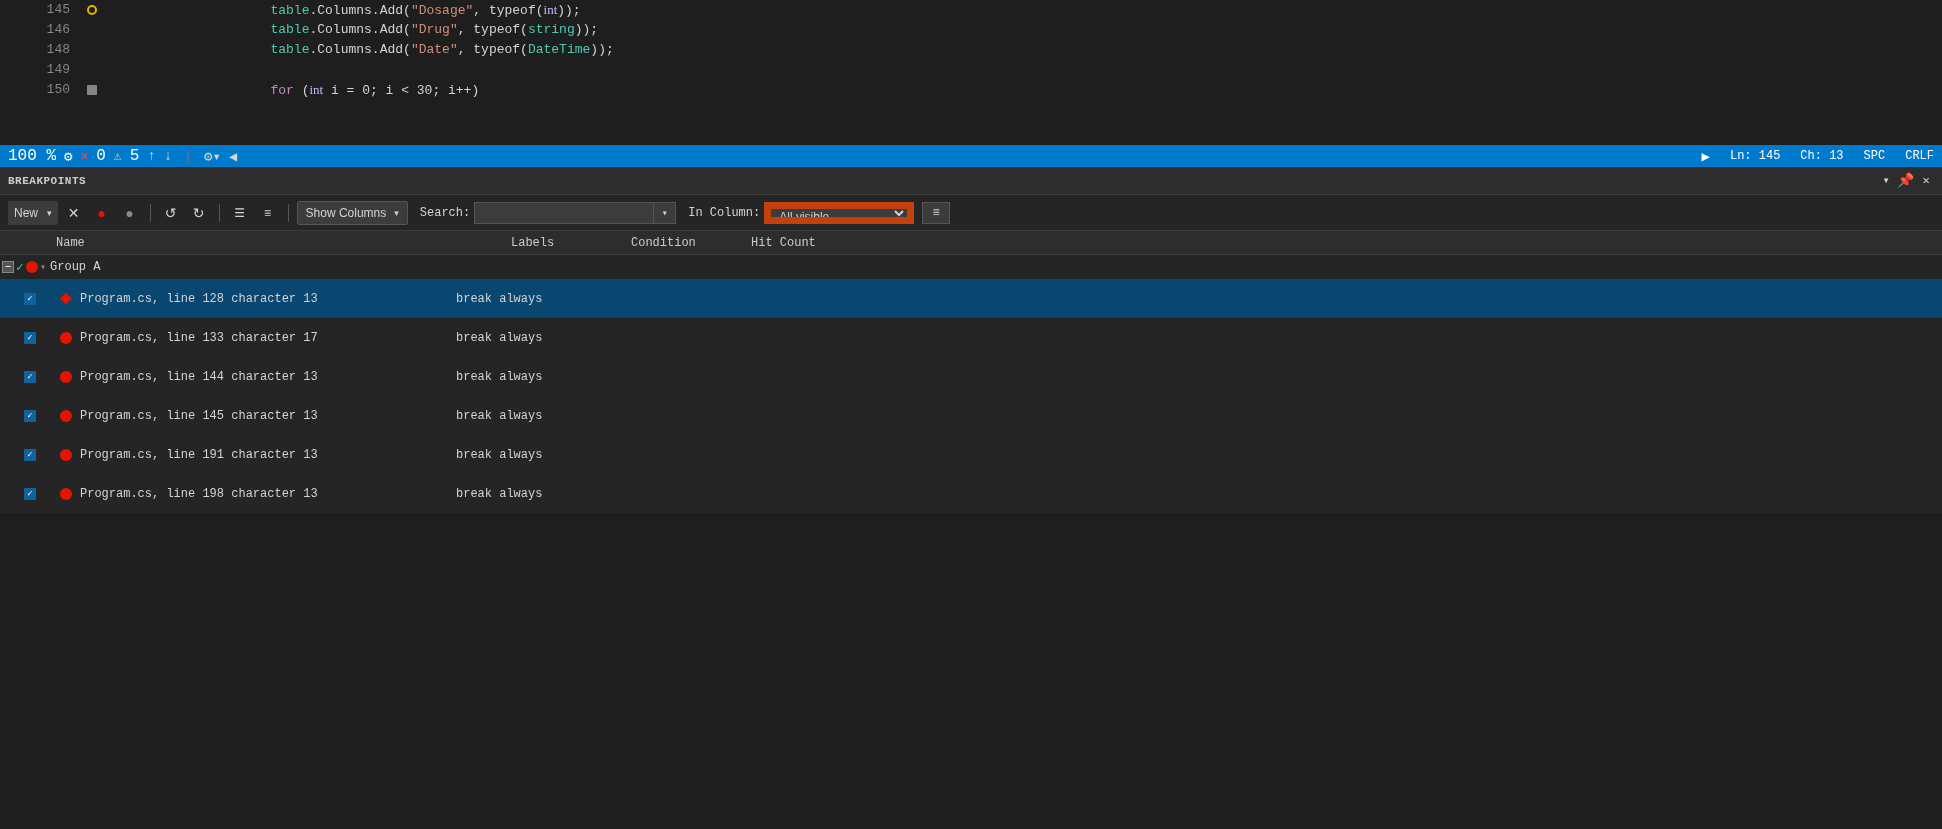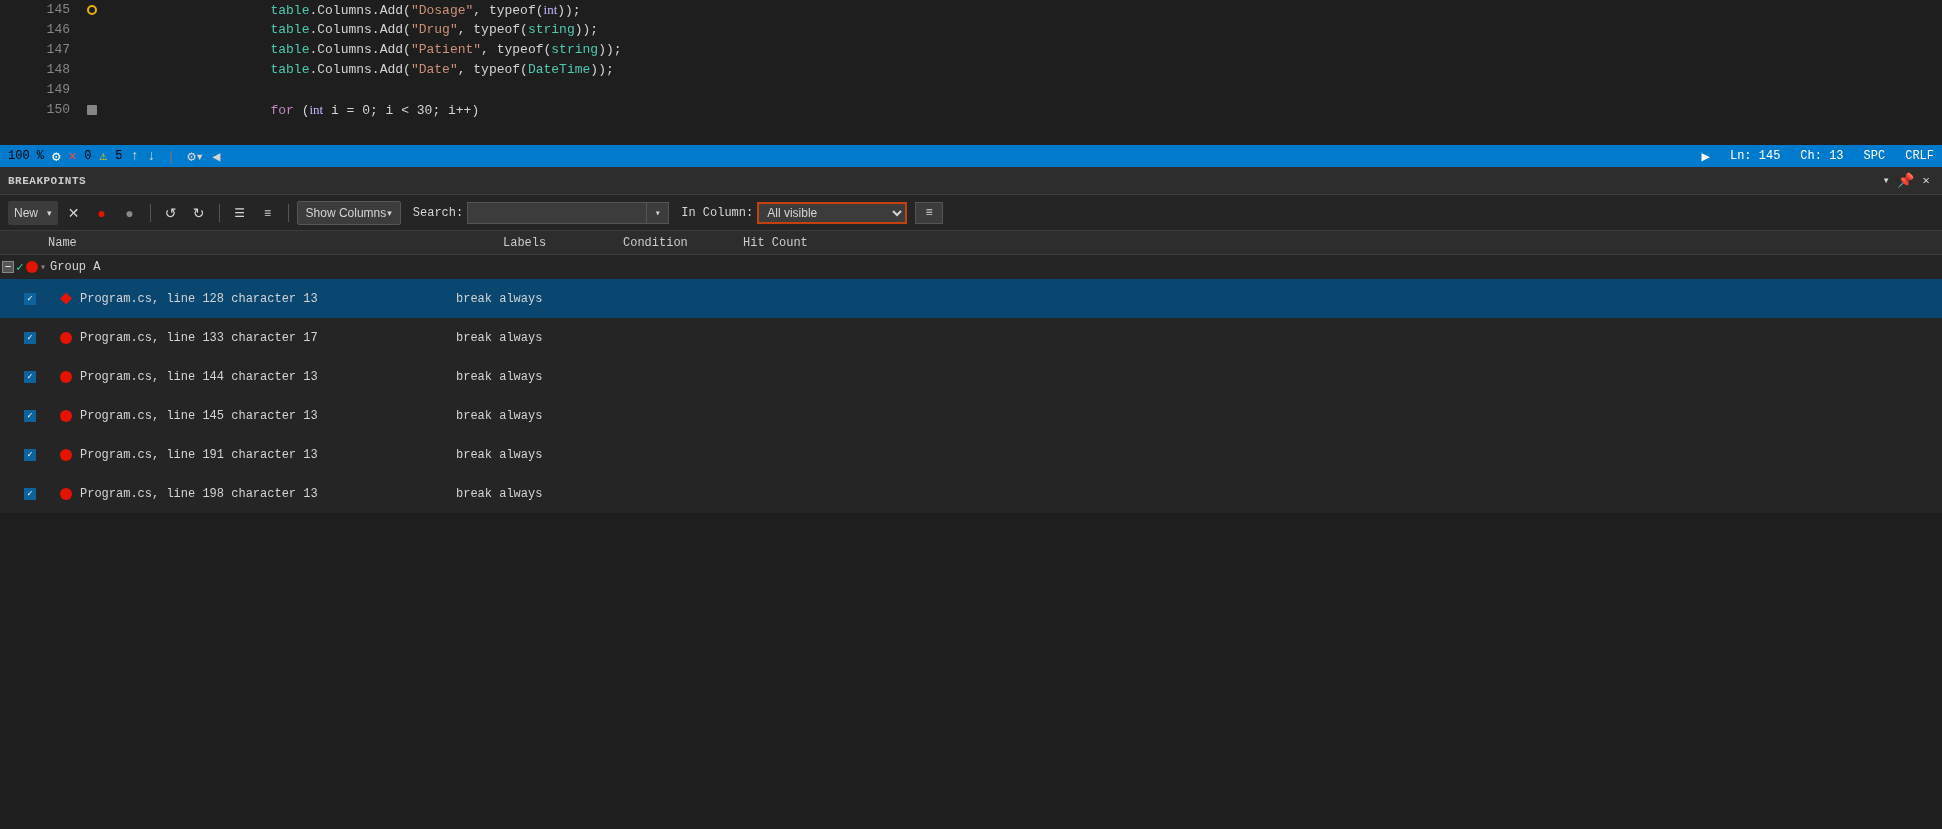--- a/index.html
+++ b/index.html
@@ -62,22 +62,22 @@
     }
 
     .status-left {
       display: flex;
       align-items: center;
       gap: 8px;
       flex: 1;
     }
 
     .status-zoom {
-      color: #000000;
-      font-size: 12px;
+      color: #ffffff;
+      font-size: 16px;
     }
 
     .status-right {
       display: flex;
       align-items: center;
       gap: 20px;
       color: white;
       font-size: 12px;
     }
 
@@ -211,21 +211,21 @@
 
     .column-label {
       color: #d4d4d4;
       font-size: 12px;
       margin-left: 8px;
     }
 
     .column-select {
       height: 22px;
       background: #3c3c3c;
-      border: 2px solid #c2410c;
+      border: 7px solid #c2410c;
       color: #d4d4d4;
       font-size: 12px;
       padding: 0 4px;
       outline: none;
       width: 150px;
     }
 
     .filter-btn {
       width: 28px;
       height: 22px;
@@ -239,21 +239,21 @@
       margin-left: 4px;
     }
 
     
     .table-header {
       display: flex;
       height: 24px;
       align-items: center;
       background: #2d2d2d;
       border-bottom: 1px solid #3c3c3c;
-      padding-left: 4px;
+      padding-left: 12px;
     }
 
     .th-checkbox {
       width: 40px;
       display: flex;
       align-items: center;
       justify-content: center;
       flex-shrink: 0;
     }
 
@@ -427,21 +427,21 @@
     
     .show-columns-btn {
       height: 24px;
       padding: 0 8px;
       background: #3c3c3c;
       border: 1px solid #555;
       color: #d4d4d4;
       cursor: pointer;
       display: flex;
       align-items: center;
-      gap: 1px;
+      gap: 8px;
       font-size: 12px;
       border-radius: 2px;
     }
 
     .code-gutter {
       width: 130px;
       flex-shrink: 0;
       display: flex;
       align-items: center;
     }
@@ -481,29 +481,20 @@
   <div class="code-line">
     <div class="code-gutter">
       <span class="line-number">146</span>
       <div class="gutter-indicator"></div>
     </div>
     <div class="line-content">
       <span class="kw-white">            </span><span class="kw-table">table</span><span class="kw-white">.Columns.Add(</span><span class="kw-string">"Drug"</span><span class="kw-white">, typeof(</span><span class="kw-type">string</span><span class="kw-white">));</span>
     </div>
   </div>
 
-  <div class="code-line">
-    <div class="code-gutter">
-      <span class="line-number">147</span>
-      <div class="gutter-indicator"></div>
-    </div>
-    <div class="line-content">
-      <span class="kw-white">            </span><span class="kw-table">table</span><span class="kw-white">.Columns.Add(</span><span class="kw-string">"Patient"</span><span class="kw-white">, typeof(</span><span class="kw-type">string</span><span class="kw-white">));</span>
-    </div>
-  </div>
 
   <div class="code-line">
     <div class="code-gutter">
       <span class="line-number">148</span>
       <div class="gutter-indicator"></div>
     </div>
     <div class="line-content">
       <span class="kw-white">            </span><span class="kw-table">table</span><span class="kw-white">.Columns.Add(</span><span class="kw-string">"Date"</span><span class="kw-white">, typeof(</span><span class="kw-type">DateTime</span><span class="kw-white">));</span>
     </div>
   </div>

